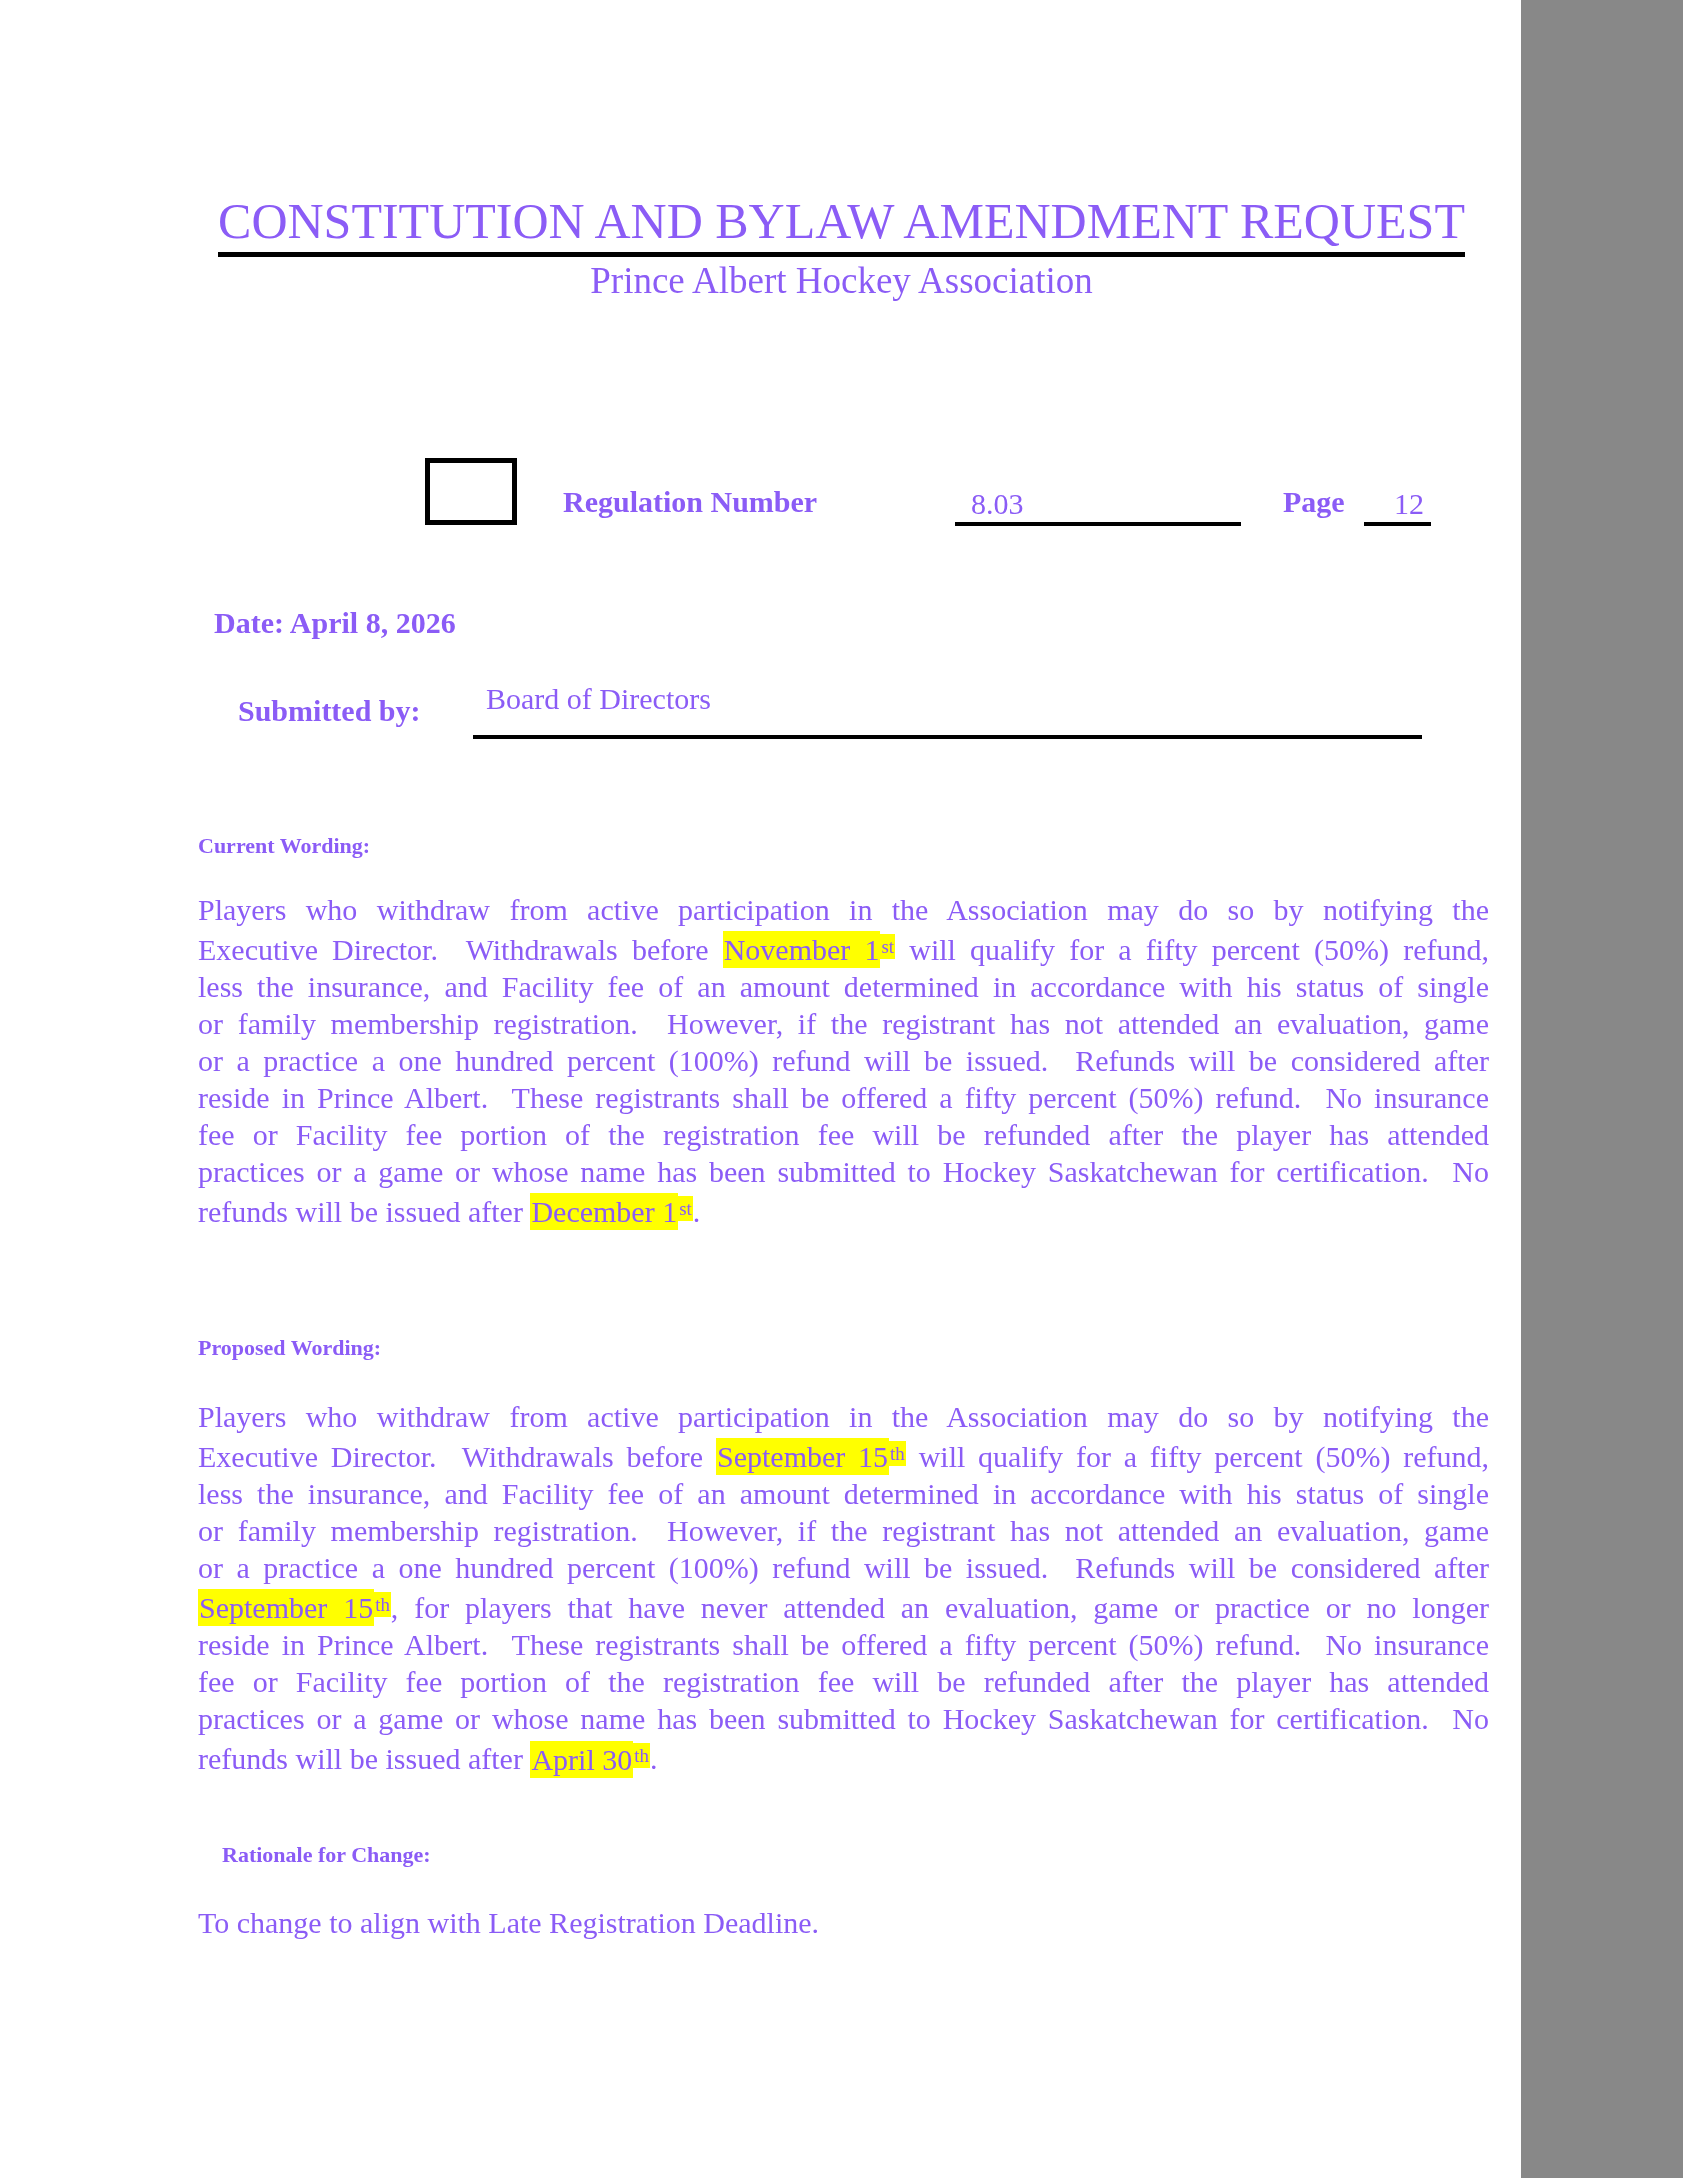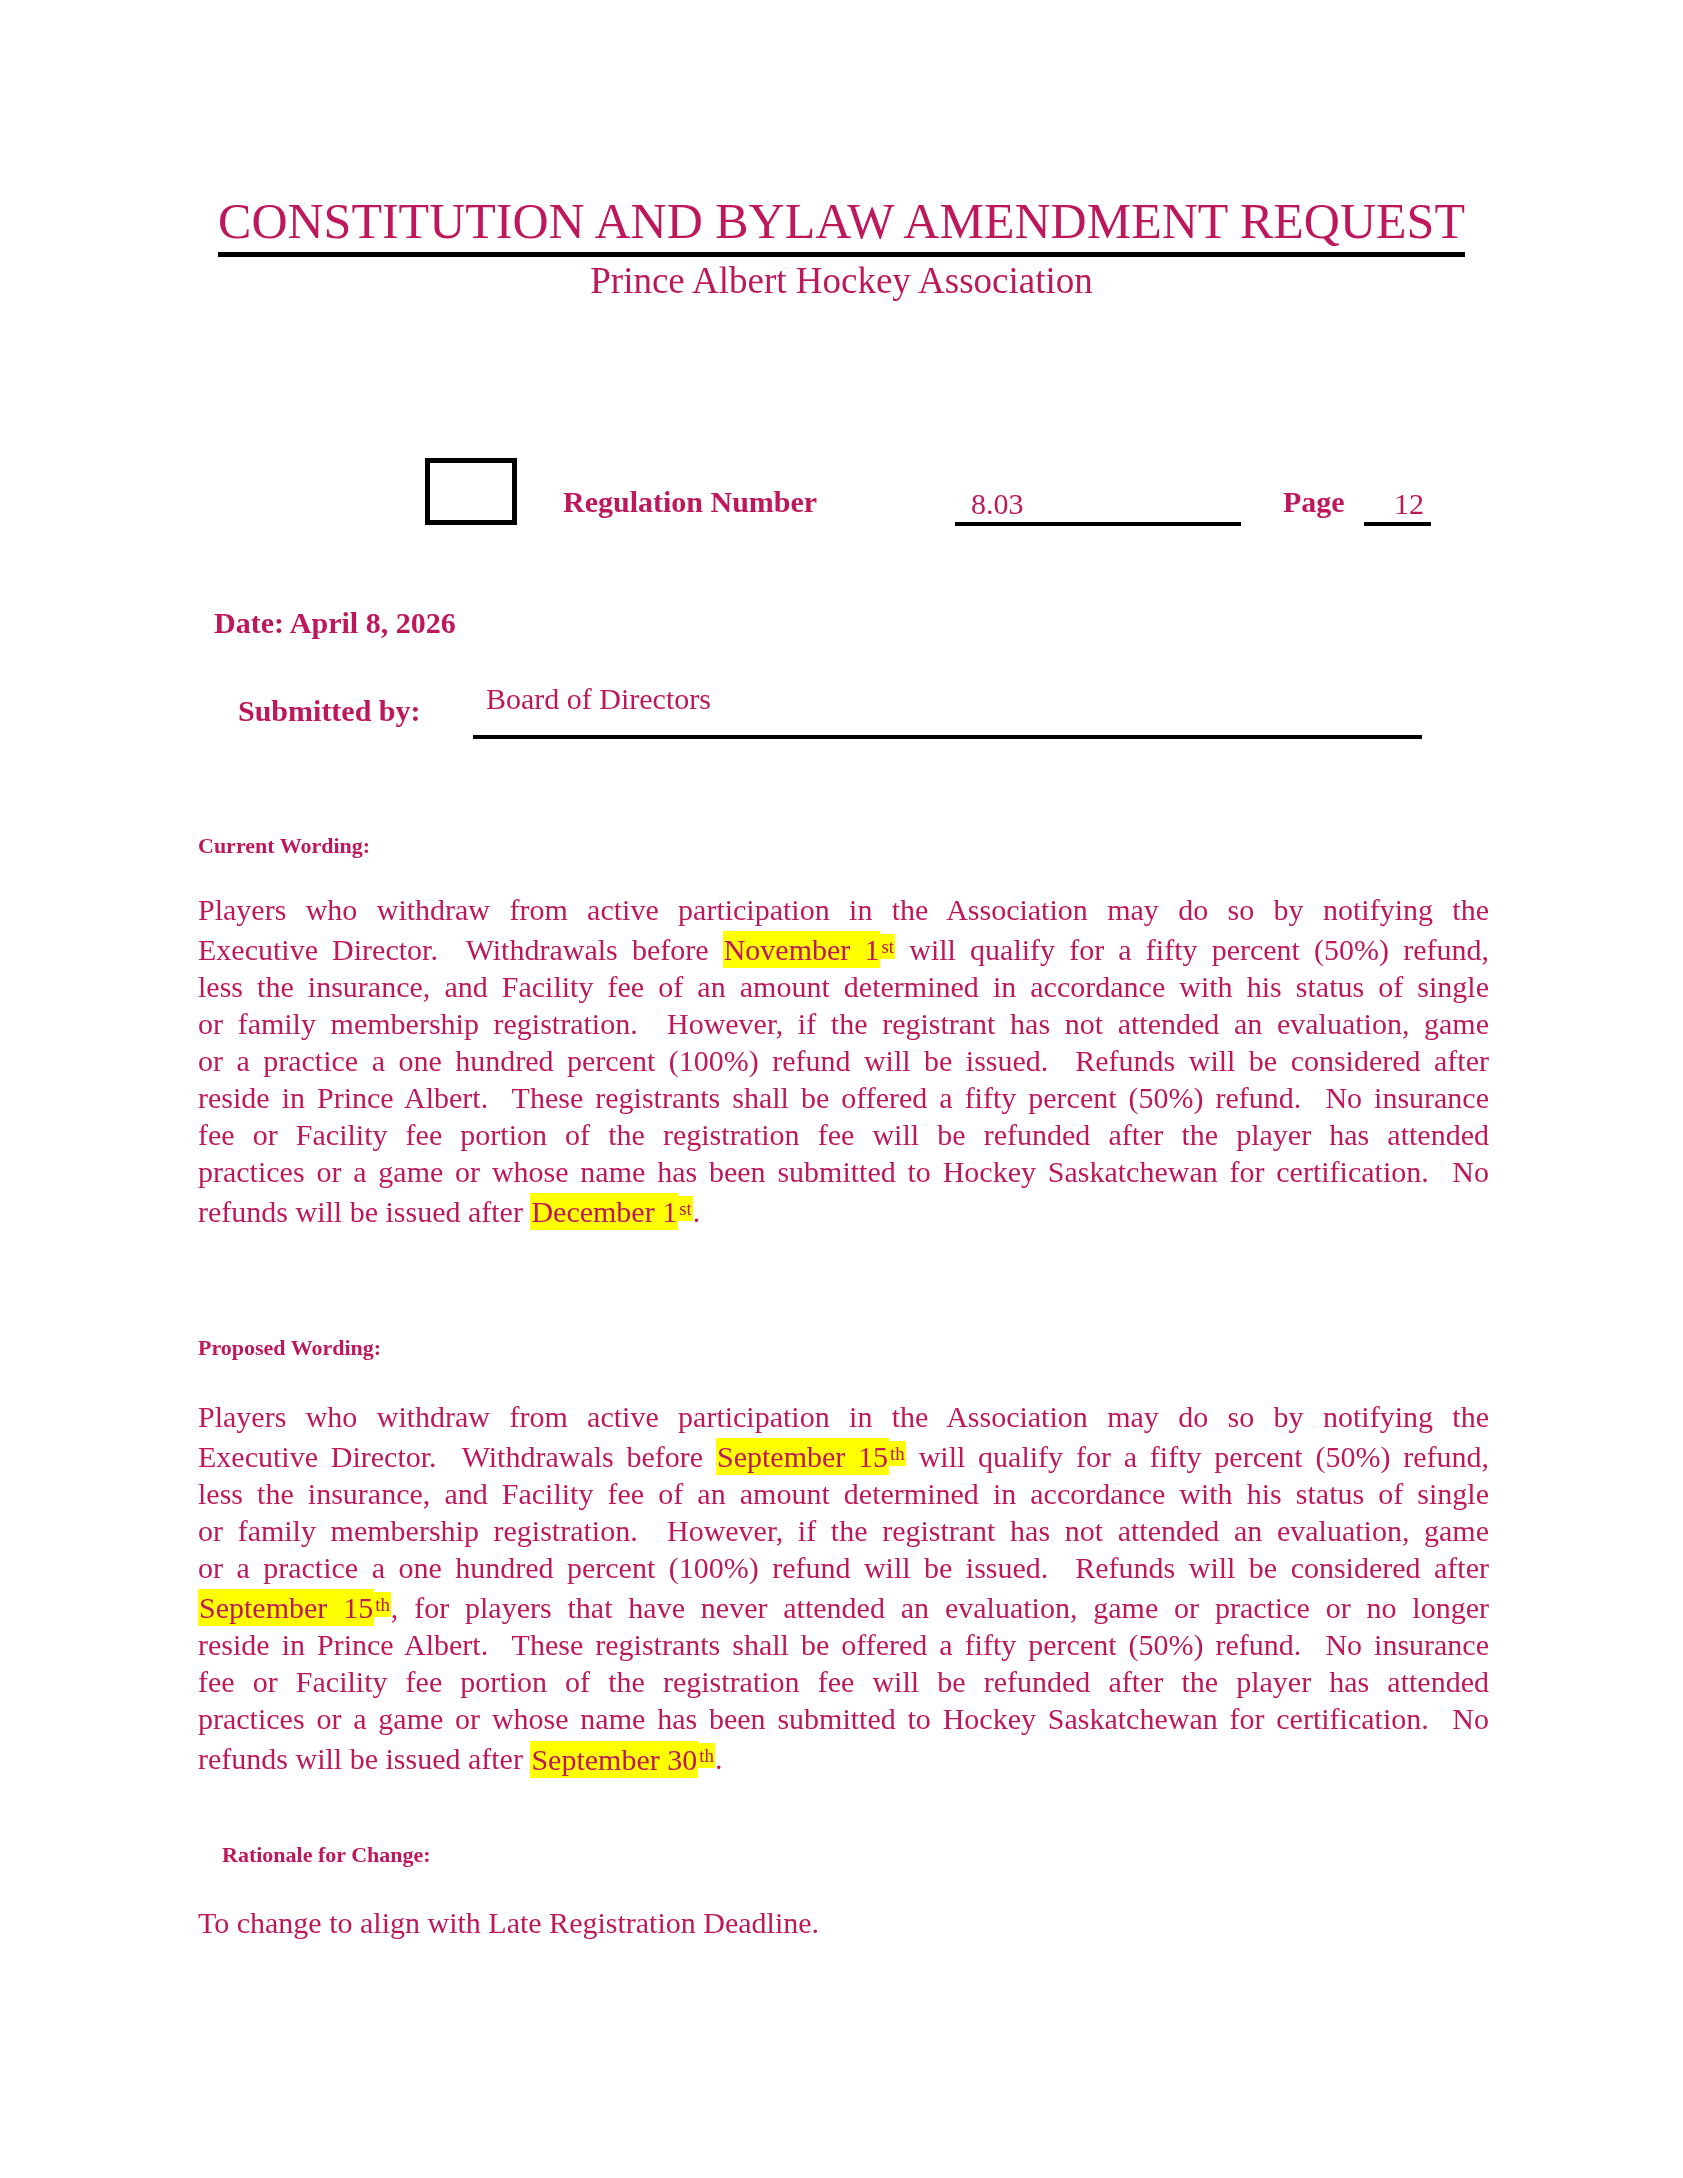--- a/index.html
+++ b/index.html
@@ -1,21 +1,21 @@
 <!DOCTYPE html>
 <html><head>
 <meta charset="utf-8">
 <style>
   html,body{margin:0;padding:0;background:#888;}
   .page{
     position:relative;
-    width:1683px;height:2178px;
+    width:1521px;height:2178px;
     background:#ffffff;
     font-family:"Liberation Serif","DejaVu Serif",serif;
-    color:#be185d;
+    color:#8b5cf6;
     overflow:hidden;
   }
   .abs{position:absolute;}
   .center{left:0;width:1683px;text-align:center;}
   .title{font-size:50px;line-height:55px;}
   .title .tw{display:inline-block;border-bottom:5px solid #000;padding-bottom:3px;}
   .subtitle{font-size:37px;line-height:44px;}
   .b{font-weight:bold;}
   .fs30{font-size:30px;line-height:37px;}
   .checkbox{
@@ -79,21 +79,21 @@
   <div class="abs lines" style="top:1398px;left:198px;">
       <div class="tline just"><span>Players who withdraw from active participation in the Association may do so by notifying the</span></div>
       <div class="tline just"><span>Executive Director.&nbsp; Withdrawals before </span><span class="hl" style="background: rgb(255, 255, 0);">September 15</span><span class="hl sup" style="background: rgb(255, 255, 0);">th</span><span> will qualify for a fifty percent (50%) refund,</span></div>
       <div class="tline just"><span>less the insurance, and Facility fee of an amount determined in accordance with his status of single</span></div>
       <div class="tline just"><span>or family membership registration.&nbsp; However, if the registrant has not attended an evaluation, game</span></div>
       <div class="tline just"><span>or a practice a one hundred percent (100%) refund will be issued.&nbsp; Refunds will be considered after</span></div>
       <div class="tline just"><span class="hl" style="background: rgb(255, 255, 0);">September 15</span><span class="hl sup" style="background: rgb(255, 255, 0);">th</span><span>, for players that have never attended an evaluation, game or practice or no longer</span></div>
       <div class="tline just"><span>reside in Prince Albert.&nbsp; These registrants shall be offered a fifty percent (50%) refund.&nbsp; No insurance</span></div>
       <div class="tline just"><span>fee or Facility fee portion of the registration fee will be refunded after the player has attended</span></div>
       <div class="tline just"><span>practices or a game or whose name has been submitted to Hockey Saskatchewan for certification.&nbsp; No</span></div>
-      <div class="tline"><span>refunds will be issued after </span><span class="hl" style="background: rgb(255, 255, 0);">September 30</span><span class="hl sup" style="background: rgb(255, 255, 0);">th</span><span>.</span></div>
+      <div class="tline"><span>refunds will be issued after </span><span class="hl" style="background: rgb(255, 255, 0);">April 30</span><span class="hl sup" style="background: rgb(255, 255, 0);">th</span><span>.</span></div>
     </div>
 
   <div class="abs heading" style="top:1836px;left:198px;margin-left:24px;">Rationale for Change:</div>
   <div class="abs lines" style="top:1904px;left:198px;">
       <div class="tline"><span>To change to align with Late Registration Deadline.</span></div>
     </div>
 
 </div>
 
 

